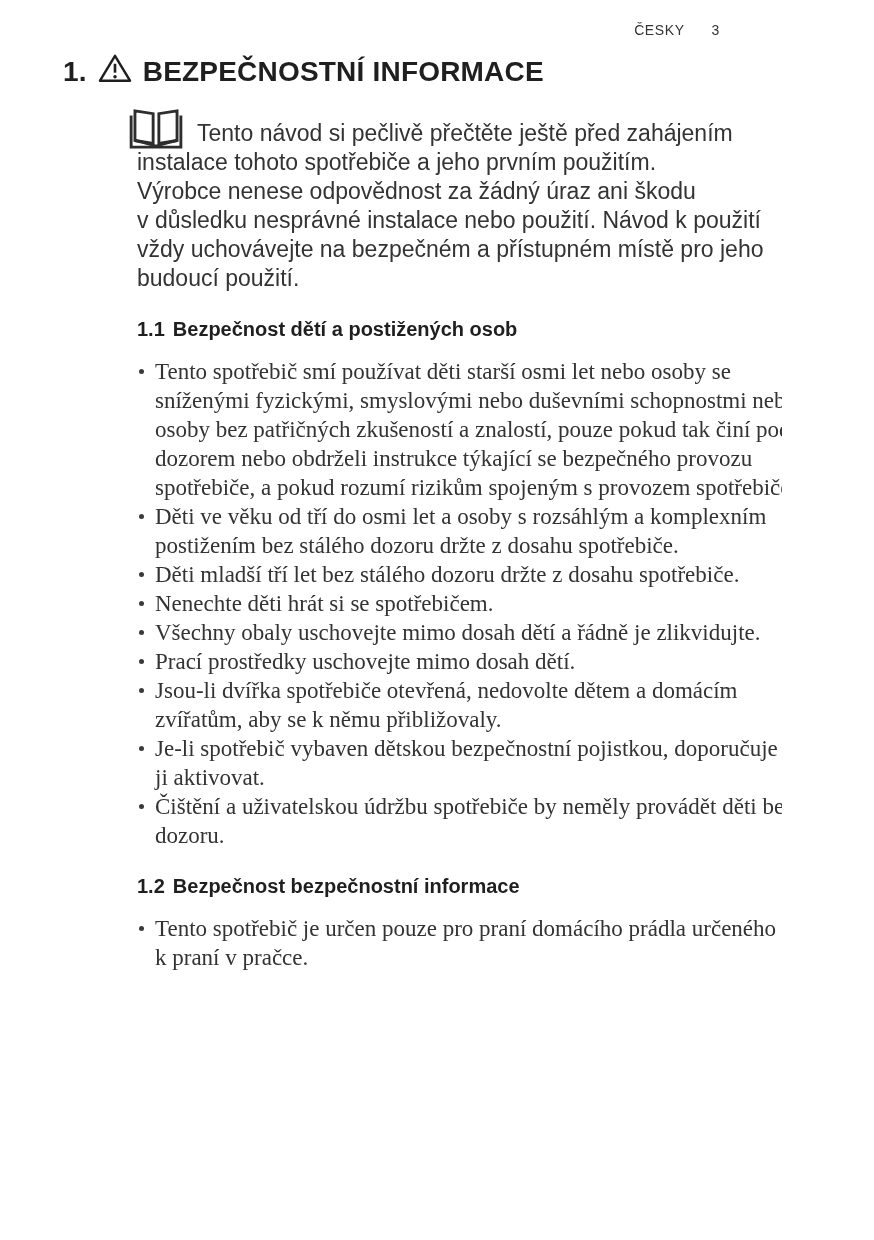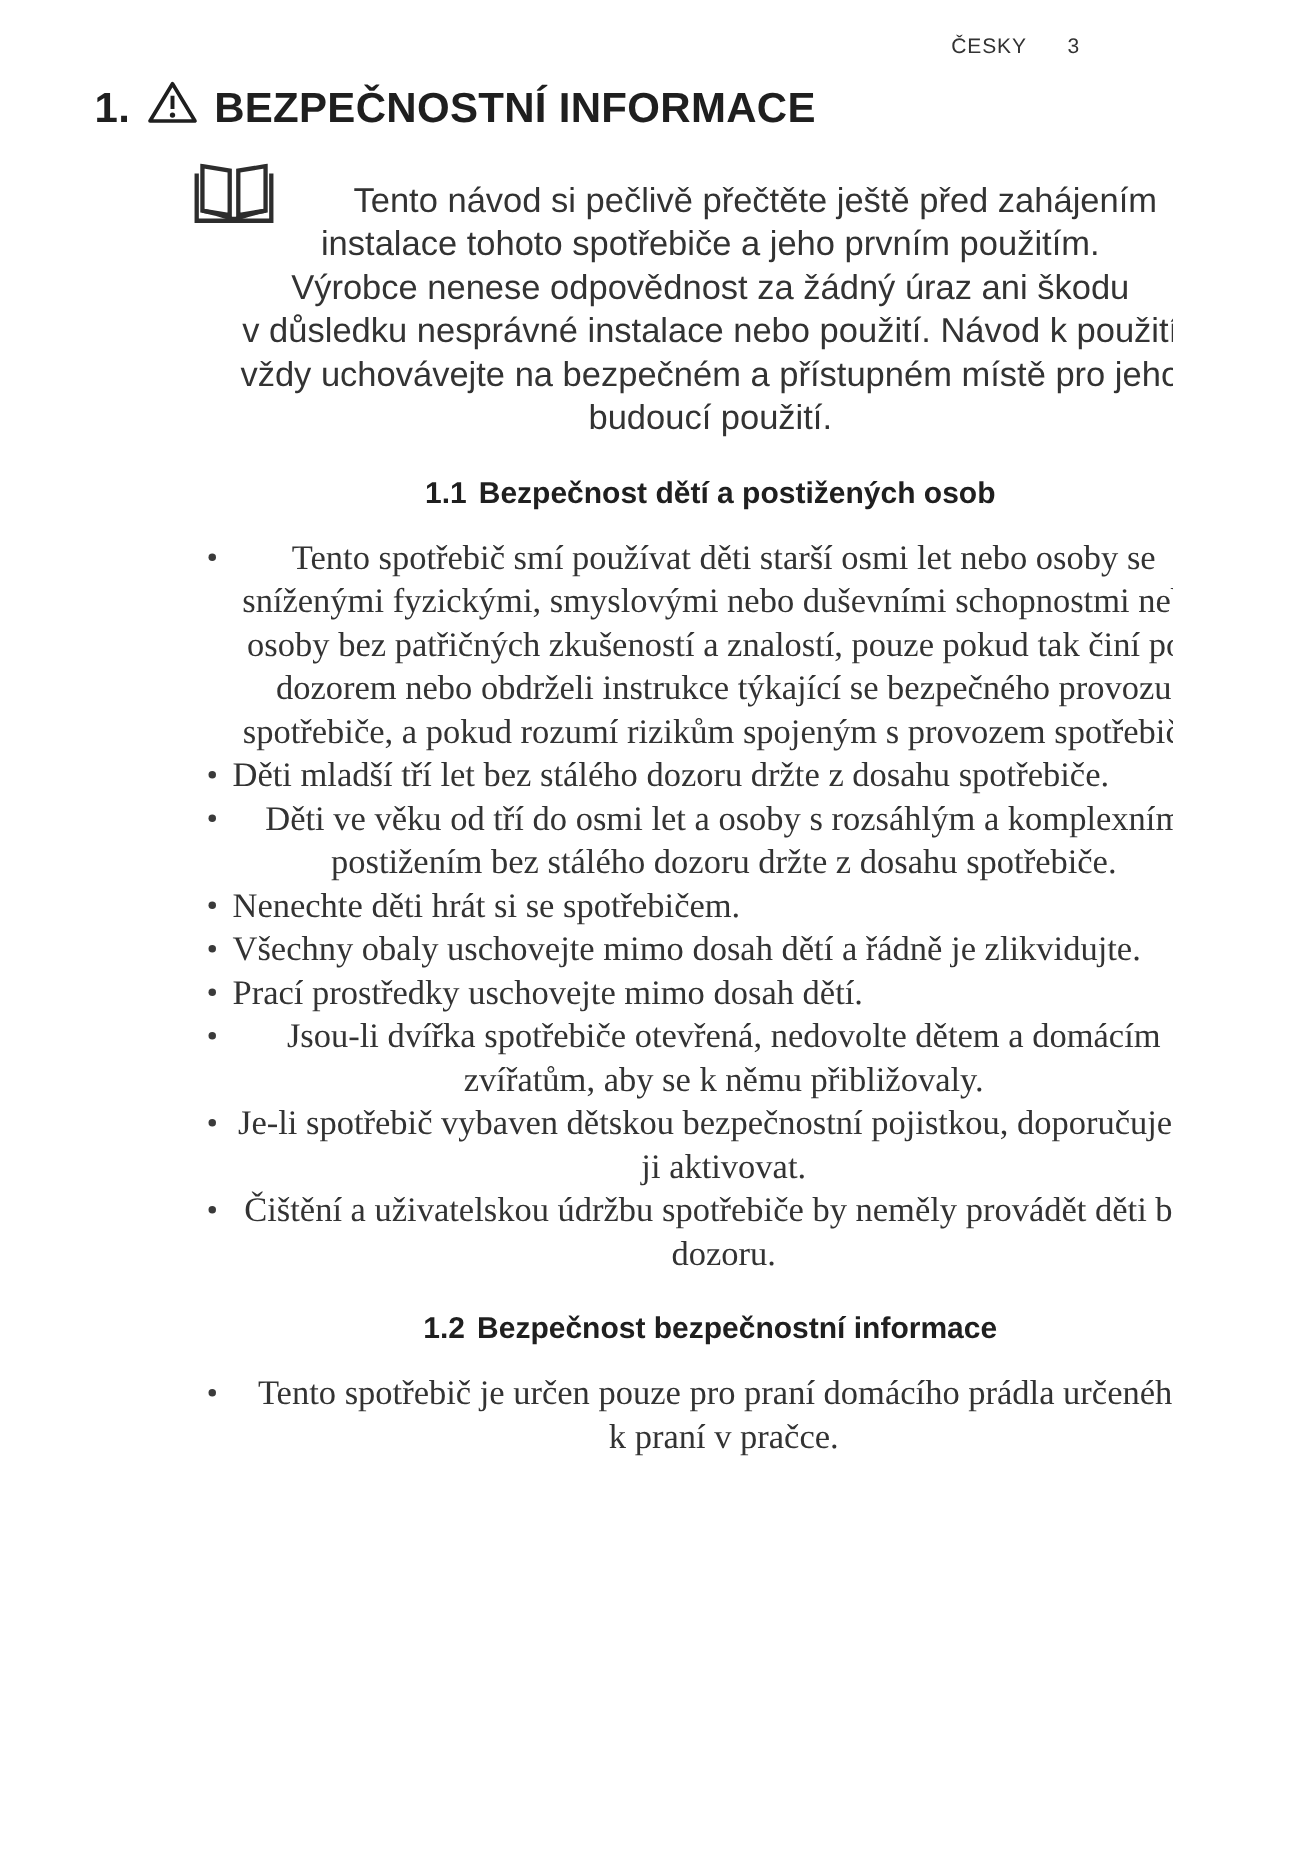--- a/index.html
+++ b/index.html
@@ -40,21 +40,20 @@
   }
   h1 .warn-icon {
     display: inline-block;
     margin: 0 2px;
   }
   .content {
     margin-left: 74px;
     width: 673px;
     font-size: 23px;
     line-height: 29px;
-    text-align: center;
   }
   .intro {
     position: relative;
     margin-top: 29px;
   }
   .intro .book-icon {
     position: absolute;
     left: -10px;
     top: -12px;
   }
@@ -139,25 +138,25 @@
       <span class="sec-num">1.1</span><span>Bezpečnost dětí a postižených osob</span>
     </h2>
 
     <ul class="bullet-list">
       <li>
           <span class="dot"></span>
           <span class="li-text">Tento spotřebič smí používat děti starší osmi let nebo osoby se sníženými fyzickými, smyslovými nebo duševními schopnostmi nebo osoby bez patřičných zkušeností a znalostí, pouze pokud tak činí pod dozorem nebo obdrželi instrukce týkající se bezpečného provozu spotřebiče, a pokud rozumí rizikům spojeným s&nbsp;provozem spotřebiče.</span>
         </li>
       <li>
           <span class="dot"></span>
-          <span class="li-text">Děti mladší tří let bez stálého dozoru držte z&nbsp;dosahu spotřebiče.</span>
+          <span class="li-text">Děti ve věku od tří do osmi let a osoby s&nbsp;rozsáhlým a komplexním postižením bez stálého dozoru držte z&nbsp;dosahu spotřebiče.</span>
         </li>
       <li>
           <span class="dot"></span>
-          <span class="li-text">Děti ve věku od tří do osmi let a osoby s&nbsp;rozsáhlým a komplexním postižením bez stálého dozoru držte z&nbsp;dosahu spotřebiče.</span>
+          <span class="li-text">Děti mladší tří let bez stálého dozoru držte z&nbsp;dosahu spotřebiče.</span>
         </li>
       <li>
           <span class="dot"></span>
           <span class="li-text">Nenechte děti hrát si se spotřebičem.</span>
         </li>
       <li>
           <span class="dot"></span>
           <span class="li-text">Všechny obaly uschovejte mimo dosah dětí a řádně je zlikvidujte.</span>
         </li>
       <li>

